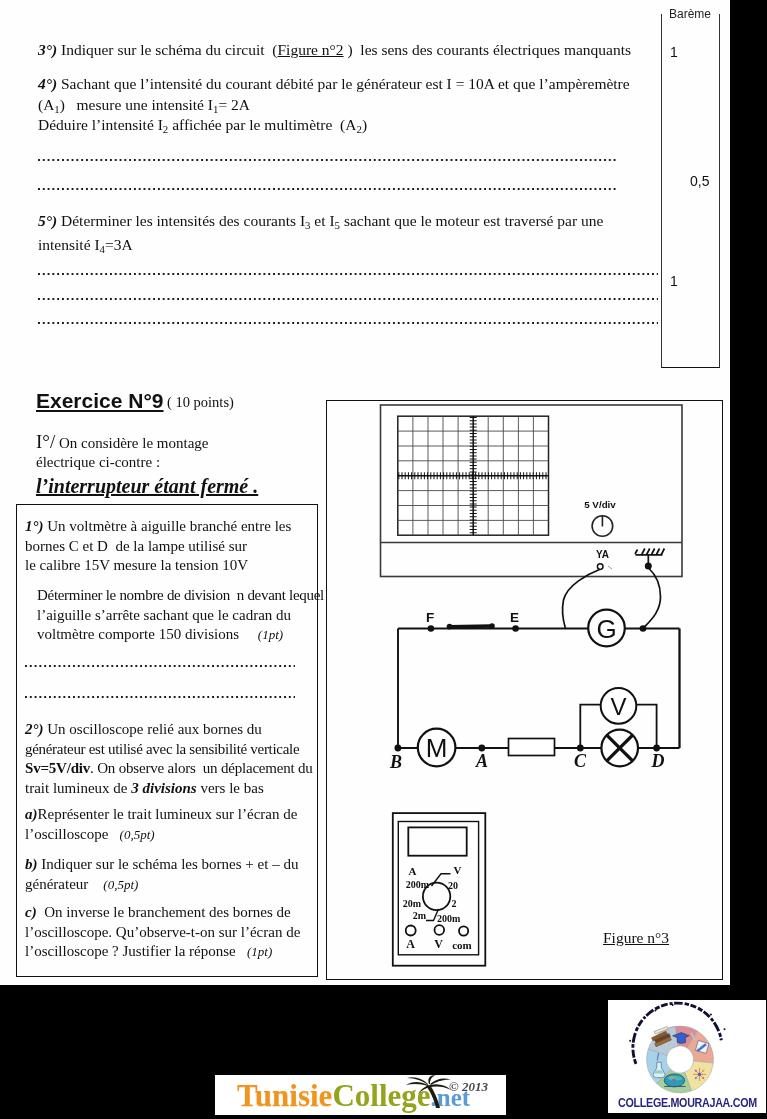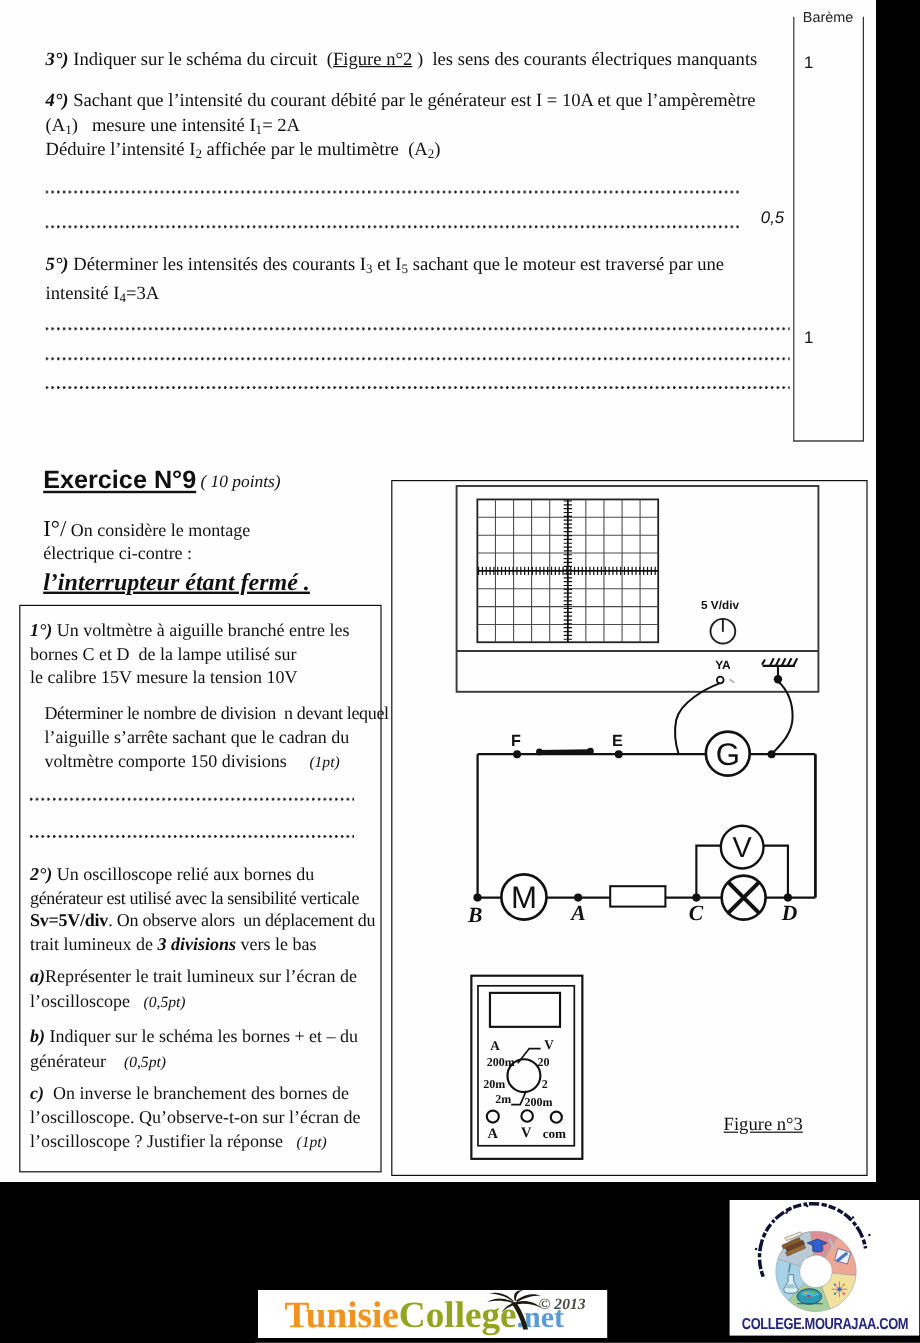--- a/index.html
+++ b/index.html
@@ -16,21 +16,21 @@
 <body>
 
 <div class="abs" style="left:0;top:0;width:730px;height:985px;background:#fefefe;"></div>
 
 <div class="abs" style="left:661px;top:14px;width:57px;height:353px;border-left:1.5px solid #333;border-right:1.5px solid #333;border-bottom:1.5px solid #111;"></div>
 
 <div class="abs san" style="left:669px;top:7px;font-size:12px;color:#222;">Barème</div>
 
 <div class="abs san" style="left:670px;top:43.5px;font-size:14px;">1</div>
 
-<div class="abs san" style="left:634px;top:173px;font-size:14px;font-style:italic;">0,5</div>
+<div class="abs san" style="left:690px;top:173px;font-size:14px;">0,5</div>
 
 <div class="abs san" style="left:670px;top:273px;font-size:14px;">1</div>
 
 <div class="abs" style="left:38px;top:41px;font-size:15.5px;white-space:nowrap;"><b><i>3°)</i></b> Indiquer sur le schéma du circuit&nbsp; (<u>Figure n°2</u> )&nbsp; les sens des courants électriques manquants</div>
 
 <div class="abs" style="left:38px;top:74.5px;font-size:15.5px;white-space:nowrap;font-family:Liberation Serif, serif;"><b><i>4°)</i></b> Sachant que l’intensité du courant débité par le générateur est I = 10A et que l’ampèremètre</div>
 
 <div class="abs" style="left:38px;top:95.5px;font-size:15.5px;white-space:nowrap;text-align:center;">(A<sub>1</sub>)&nbsp;&nbsp; mesure une intensité I<sub>1</sub>= 2A</div>
 
 <div class="abs" style="left:38px;top:116px;font-size:15.5px;white-space:nowrap;">Déduire l’intensité I<sub>2</sub> affichée par le multimètre&nbsp; (A<sub>2</sub>)</div>
@@ -44,21 +44,21 @@
 <div class="abs" style="left:38px;top:236px;font-size:15.5px;white-space:nowrap;">intensité I<sub>4</sub>=3A</div>
 
 <div class="abs dots" style="left:38px;top:272px;width:620px;"></div>
 
 <div class="abs dots" style="left:38px;top:297px;width:620px;"></div>
 
 <div class="abs dots" style="left:38px;top:321px;width:620px;"></div>
 
 <div class="abs san" style="left:36px;top:389px;font-size:21px;font-weight:bold;text-decoration:underline;">Exercice N°9</div>
 
-<div class="abs" style="left:167px;top:394px;font-size:14.5px;font-style:italic;">( 10 points)</div>
+<div class="abs" style="left:167px;top:394px;font-size:14.5px;">( 10 points)</div>
 
 <div class="abs" style="left:36px;top:431px;font-size:15px;"><span style="font-size:19px;">I°/</span> On considère le montage</div>
 
 <div class="abs" style="left:36px;top:454px;font-size:15px;">électrique ci-contre :</div>
 
 <div class="abs" style="left:36px;top:475px;font-size:20px;font-weight:bold;font-style:italic;"><u>l’interrupteur étant fermé .</u></div>
 
 <div class="abs" style="left:16px;top:504px;width:300px;height:471px;border:1.6px solid #111;background:#fefefe;"></div>
 
 <div class="abs" style="left:25px;top:517px;font-size:15px;line-height:19.7px;white-space:nowrap;"><b><i>1°)</i></b> Un voltmètre à aiguille branché entre les<br>bornes C et D&nbsp; de la lampe utilisé sur<br>le calibre 15V mesure la tension 10V</div>

